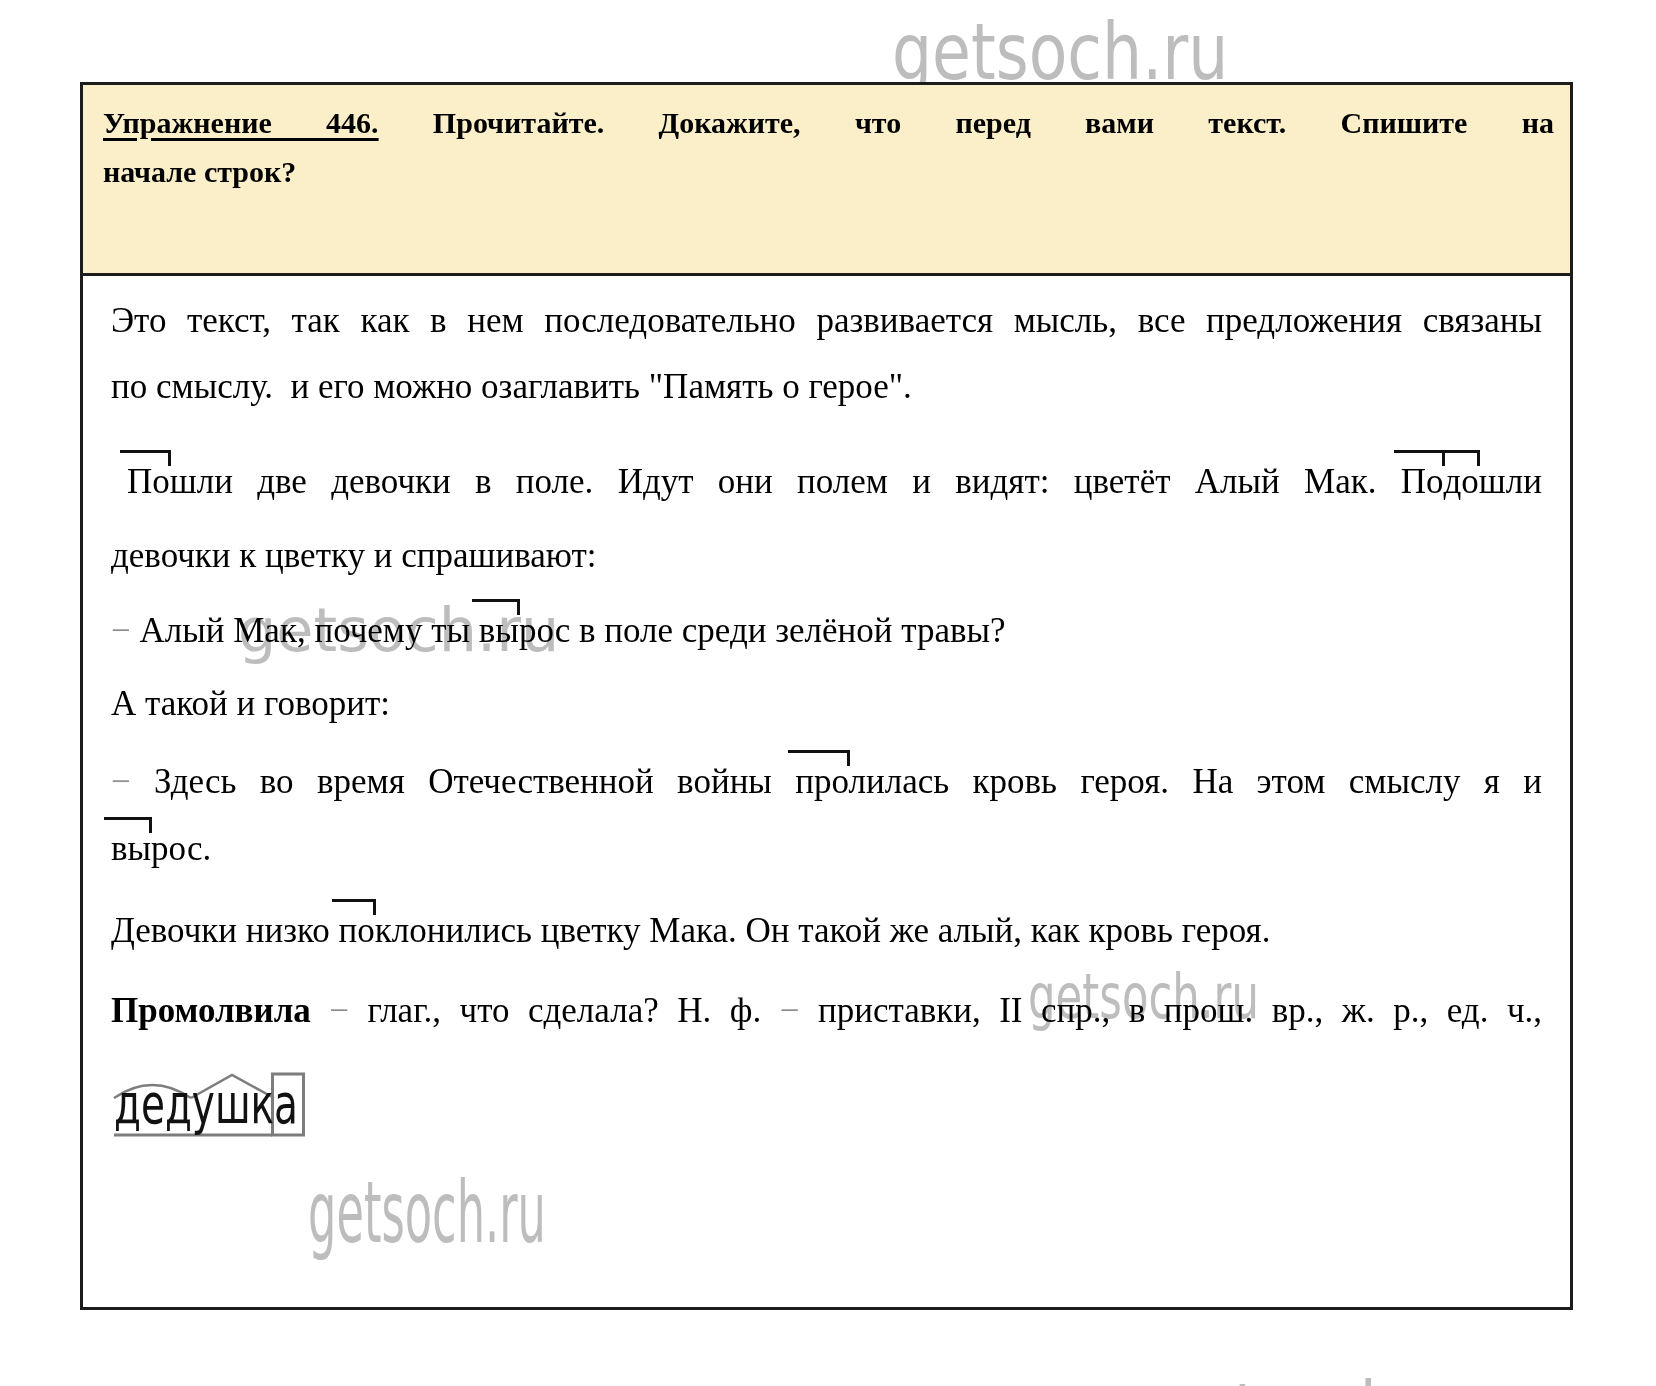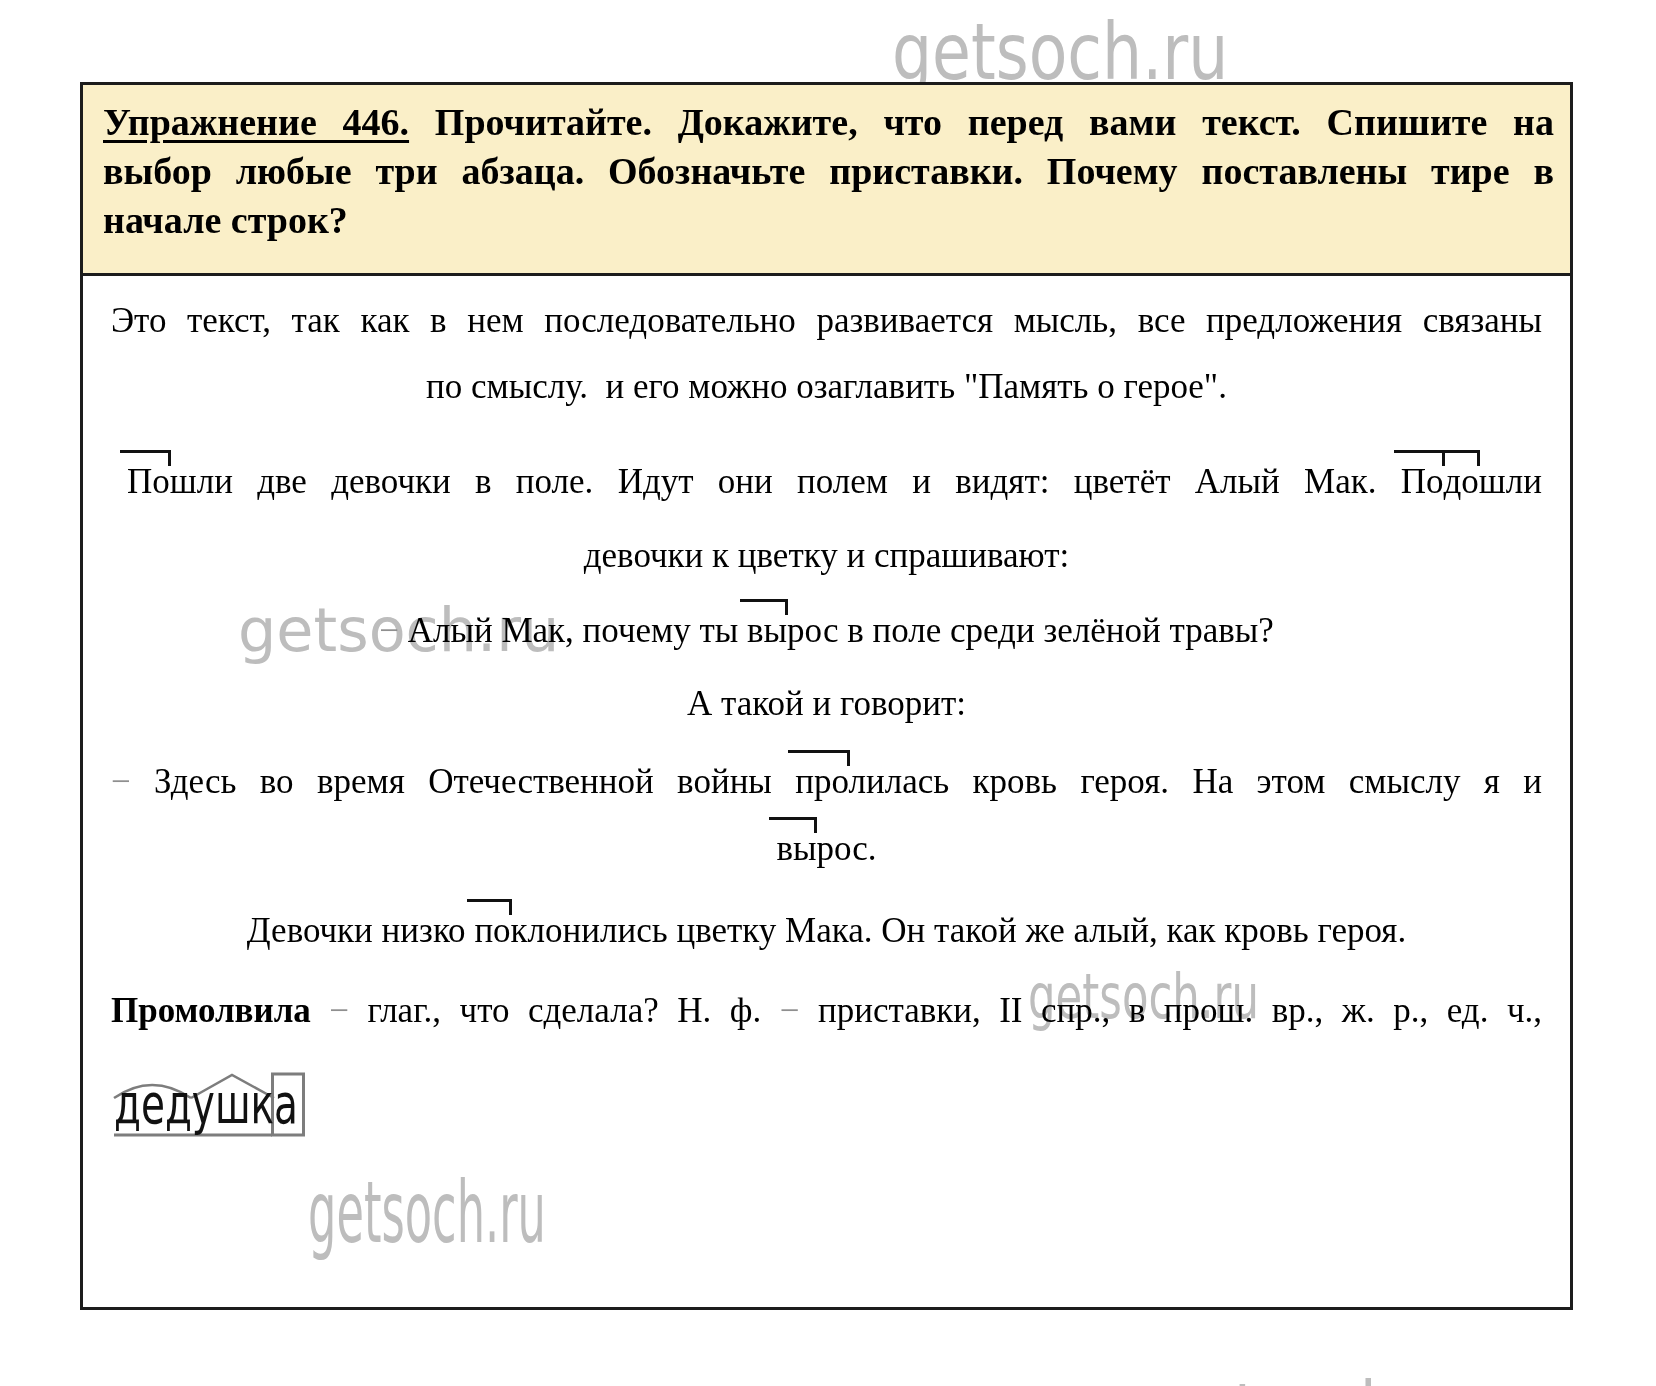--- a/index.html
+++ b/index.html
@@ -23,41 +23,40 @@
   .wm-para1 {left:155px;  top:318px;  font-size:61px; transform:scaleX(0.99);}
   .wm-mid   {left:945px;  top:684px;  font-size:62px; transform:scaleX(0.70);}
   .wm-bow   {left:225px;  top:886px;  font-size:86px; transform:scaleX(0.52);}
   .wm-bottom{left:1075px; top:1088px; font-size:92px; transform:scaleX(0.66);}
   
   .header-box{
     position:absolute;left:80px;top:82px;width:1493px;height:194px;
     box-sizing:border-box;
     background:#faefc8;border:3px solid #1c1c1c;
     padding:13px 16px 0 20px;
-    font-weight:bold;font-size:38px;line-height:49px;
+    font-weight:bold;font-size:30px;line-height:49px;
   }
   .hline.j{text-align:justify;text-align-last:justify;}
   .ex-title{
     text-decoration:underline;
     text-decoration-thickness:3px;
     text-underline-offset:5px;
   }
   
   .main-box{
     position:absolute;left:80px;top:276px;width:1493px;height:1034px;
     box-sizing:border-box;
     background:#ffffff;
     border:3px solid #1c1c1c;border-top:none;
     padding:12px 28px 0 28px;
   }
   .body-lines{position:relative;z-index:1;}
   .line{
     font-size:35px;line-height:66px;height:66px;
     white-space:nowrap;
-    text-align:center;
   }
   .line:nth-child(1){white-space:normal;text-align:justify;text-align-last:justify;}
   .line:nth-child(3){margin-top:29px;text-indent:16px;white-space:normal;text-align:justify;text-align-last:justify;}
   .line:nth-child(4){margin-top:8px;}
   .line:nth-child(5){margin-top:9px;}
   .line:nth-child(6){margin-top:7px;}
   .line:nth-child(7){margin-top:12px;white-space:normal;text-align:justify;text-align-last:justify;}
   .line:nth-child(8){margin-top:1px;}
   .line:nth-child(9){margin-top:16px;}
   .line:nth-child(10){margin-top:14px;white-space:normal;text-align:justify;text-align-last:justify;}
@@ -73,21 +72,20 @@
   
   .word-svg{display:block;margin:22px 0 0 0;position:relative;z-index:1;}
 </style>
 </head>
 <body>
 
 <div class="wm wm-top">getsoch.ru</div>
 
 <div class="header-box">
   <div class="hline j"><span class="ex-title">Упражнение 446.</span><span> Прочитайте. Докажите, что перед вами текст. Спишите на</span></div>
-  <div class="hline j">выбор любые три абзаца. Обозначьте приставки. Почему поставлены тире в</div>
   <div class="hline">начале строк?</div>
 </div>
 
 <div class="main-box">
   <div class="wm wm-para1">getsoch.ru</div>
   <div class="wm wm-mid">getsoch.ru</div>
   <div class="wm wm-bow">getsoch.ru</div>
   <div class="wm wm-bottom">getsoch.ru</div>
 
   <div class="body-lines">

